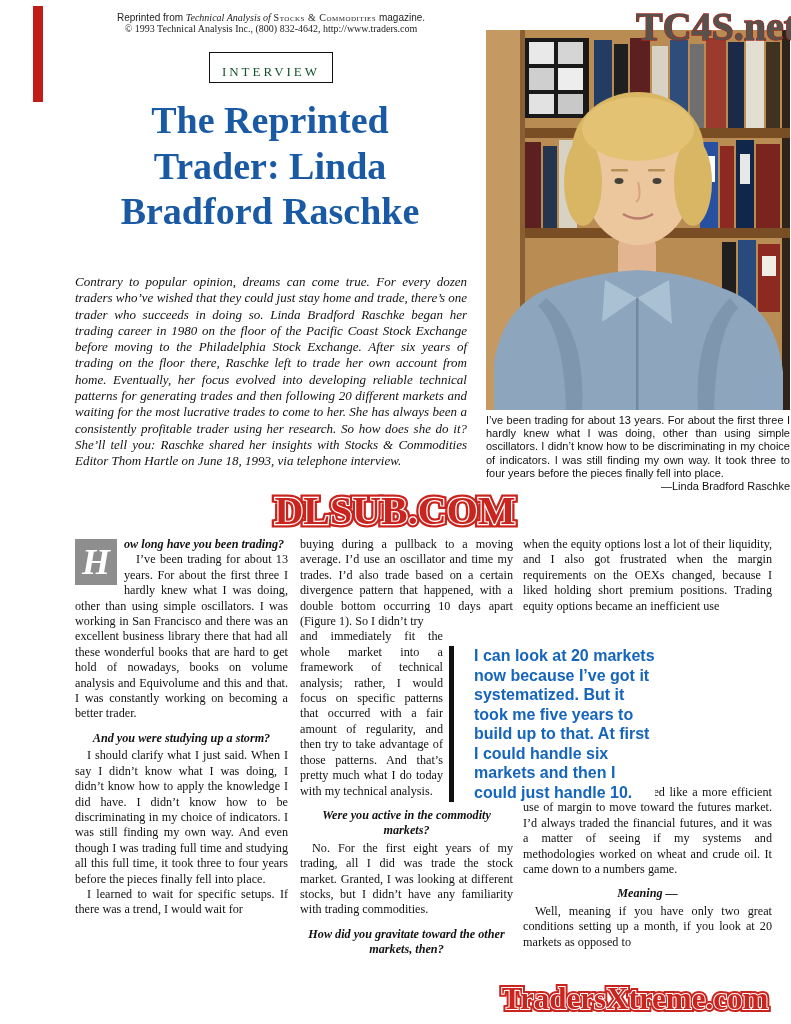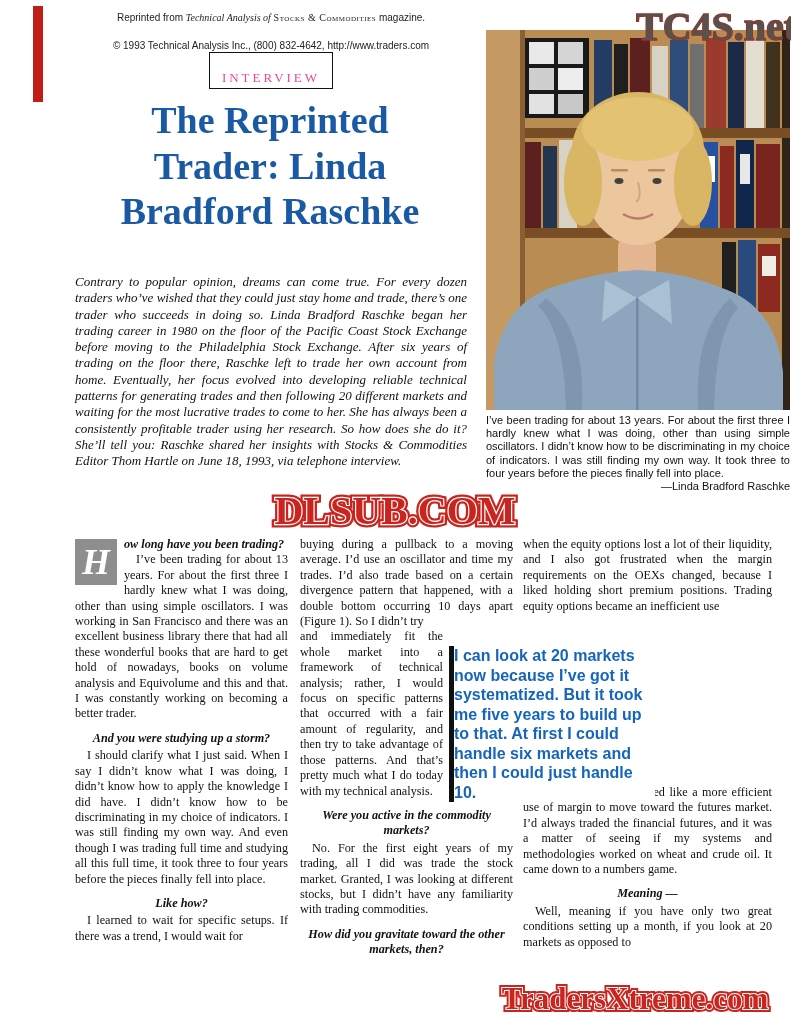--- a/index.html
+++ b/index.html
@@ -6,29 +6,29 @@
   body { background:#e8e8e8; font-family:"Liberation Serif", serif; }
   #page {
     position:relative; width:791px; height:1024px; margin:0 auto;
     background:#ffffff; overflow:hidden;
   }
 
   
   .red-bar { position:absolute; left:33px; top:6px; width:10px; height:96px; background:#c01d18; }
   .hdr { position:absolute; left:75px; top:12px; width:392px; text-align:center;
          font-family:"Liberation Sans", sans-serif; font-size:10px; color:#222; }
-  .hdr .l2 { margin-top:17px; }
+  .hdr .l2 { margin-top:0;font-family:Liberation Serif, serif; }
   .hdr .ital { font-style:italic; font-family:"Liberation Serif", serif; }
   .hdr .sc { font-variant:small-caps; font-family:"Liberation Serif", serif; letter-spacing:.5px; }
   .interview-box {
     position:absolute; left:75px; top:52px; width:392px; text-align:center;
   }
   .interview-box span {
-    display:inline-block; border:1.5px solid #111; padding:17px 12px 2px;
-    font-family:"Liberation Serif", serif; font-size:13px; letter-spacing:3px; color:#ec4899;
+    display:inline-block; border:1.5px solid #111; padding:11px 12px 2px;
+    font-family:"Liberation Serif", serif; font-size:13px; letter-spacing:3px; color:#14532d;
     background:#fff;
   }
 
   
   .wm-top { position:absolute; left:593px; top:0px; width:198px; height:52px; z-index:9;margin-left:43px; }
   .wm-mid { position:absolute; left:238px; top:486px; width:315px; height:50px; z-index:9; }
   .wm-bot { position:absolute; left:480px; top:978px; width:311px; height:42px; z-index:9; }
   svg text { font-family:"Liberation Serif", serif; font-weight:bold; }
 
   
@@ -65,21 +65,21 @@
 
   .dropcap {
     float:left; width:42px; height:46px; margin:2px 7px 0 0;
     background:#8e8e8e; color:#fff; font-family:"Liberation Serif", serif;
     font-weight:bold; font-size:36px; line-height:46px; text-align:center;
   }
   .q-first { font-weight:bold; font-style:italic; text-align:left; }
 
   .pull-quote {
     position:absolute; left:449px; top:646px; width:206px; z-index:5;
-    border-left:5px solid #101010; padding-left:0; background:#fff;
+    border-left:5px solid #101010; padding-left:20px; background:#fff;
     font-family:"Liberation Sans", sans-serif; font-weight:bold;
     font-size:16px; line-height:19.5px; color:#1565bd; text-align:left;
   }
 </style>
 </head>
 <body>
 
 <div id="page">
 
   <div class="red-bar"></div>
@@ -191,21 +191,20 @@
     </svg>
   </div>
 
   <div class="col col1">
     <div class="q-first">
       <span class="dropcap">H</span><span>ow long have you been trading?</span>
     </div>
     <div class="a">I’ve been trading for about 13 years. For about the first three I hardly knew what I was doing, other than using simple oscillators. I was working in San Francisco and there was an excellent business library there that had all these wonderful books that are hard to get hold of nowadays, books on volume analysis and Equivolume and this and that. I was constantly working on becoming a better trader.</div>
     <div class="q">And you were studying up a storm?</div>
     <div class="a">I should clarify what I just said. When I say I didn’t know what I was doing, I didn’t know how to apply the knowledge I did have. I didn’t know how to be discriminating in my choice of indicators. I was still finding my own way. And even though I was trading full time and studying all this full time, it took three to four years before the pieces finally fell into place.</div>
-    <div class="q">Like how?</div>
     <div class="a">I learned to wait for specific setups. If there was a trend, I would wait for</div>
   </div>
 
   <div class="col col2">
     <div class="p0">buying during a pullback to a moving average. I’d use an oscillator and time my trades. I’d also trade based on a certain divergence pattern that happened, with a double bottom occurring 10 days apart (Figure 1). So I didn’t try</div>
     <div class="p0 narrow">and immediately fit the whole market into a framework of technical analysis; rather, I would focus on specific patterns that occurred with a fair amount of regularity, and then try to take advantage of those patterns. And that’s pretty much what I do today with my technical analysis.</div>
     <div class="q">Were you active in the commodity markets?</div>
     <div class="a">No. For the first eight years of my trading, all I did was trade the stock market. Granted, I was looking at different stocks, but I didn’t have any familiarity with trading commodities.</div>
     <div class="q">How did you gravitate toward the other markets, then?</div>
   </div>

